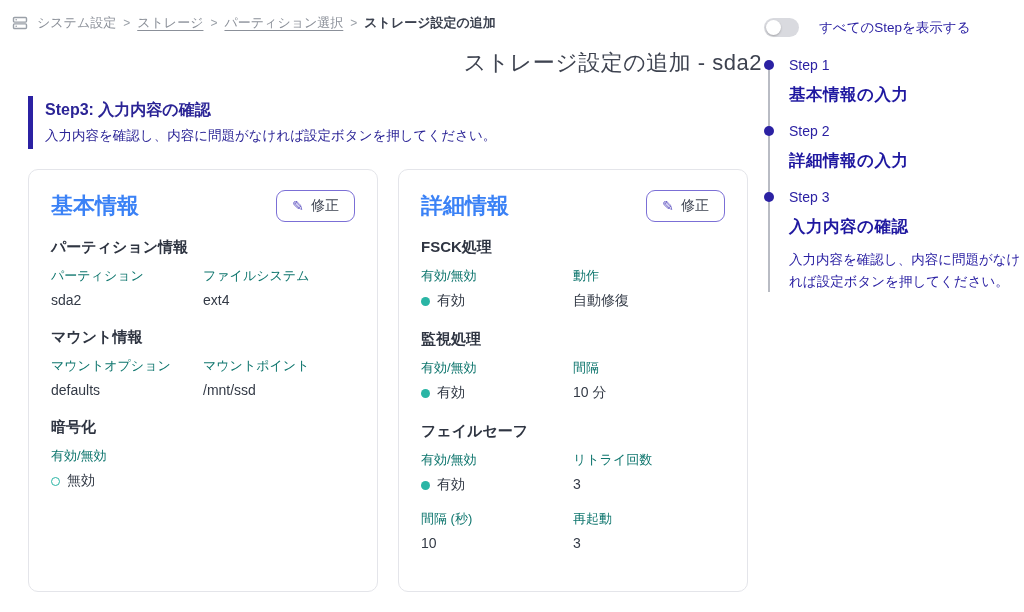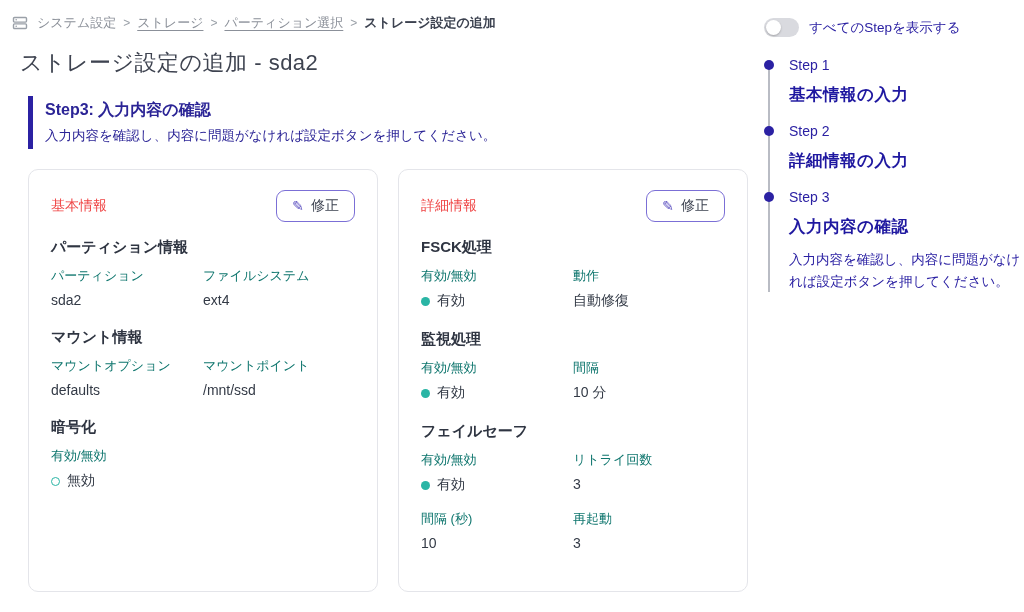--- a/index.html
+++ b/index.html
@@ -9,49 +9,49 @@
 
   
   .main { flex:0 0 750px; }
 
   .breadcrumb { display:flex; align-items:center; gap:7px; font-size:13px; color:#8b9099; padding:4px 0 2px 0; }
   .breadcrumb .sep { color:#9aa0a8; font-size:12px; }
   .bc-link { text-decoration:underline; text-underline-offset:3px; cursor:pointer; color:#8b9099; }
   .bc-current { color:#3c4250; font-weight:bold; }
   .bc-icon { display:inline-flex; margin-right:2px; }
 
-  .page-title { font-size:22px; font-weight:500; color:#3e4350; margin:14px 0 18px 8px; letter-spacing:.5px; }
+  .page-title { font-size:22px; font-weight:500; color:#3e4350; margin:14px 0 18px 8px; letter-spacing:.5px;text-align:right; }
 
   .content { margin-left:16px; }
 
   .banner { border-left:5px solid #2b21a3; padding:4px 0 4px 12px; margin-bottom:20px; }
   .banner h2 { font-size:16px; color:#2b2496; font-weight:bold; margin-bottom:6px; }
   .banner p { font-size:13.5px; color:#2b2496; }
 
   .cards { display:flex; gap:20px; width:720px; }
   .card { flex:1 1 0; border:1px solid #e4e5ea; border-radius:10px; padding:20px 22px; background:#fff; min-height:366px; }
   .card-head { display:flex; justify-content:space-between; align-items:center; margin-bottom:16px; }
-  .card-title { font-size:14px; font-weight:normal; color:#ef4444; }
+  .card-title { font-size:22px; font-weight:bold; color:#3b82f6; }
   .edit-btn { display:inline-flex; align-items:center; gap:7px; border:1px solid #7b6fd6; background:#fff;
     border-radius:9px; padding:6px 15px; font-size:14px; color:#3c4250; cursor:pointer;
     font-family:inherit; }
   .pencil { color:#5b4fc0; font-size:14px; line-height:1; }
 
   .section { margin-bottom:20px; }
   .section h3 { font-size:15px; font-weight:bold; color:#2f3542; margin-bottom:10px; }
   .fields { display:grid; grid-template-columns:1fr 1fr; row-gap:16px; }
   .f-label { font-size:13px; color:#0f766e; margin-bottom:7px; }
   .f-value { font-size:14px; color:#333a46; display:flex; align-items:center; gap:7px; }
   .dot { width:9px; height:9px; border-radius:50%; flex:0 0 auto; }
   .dot[data-state="on"]  { background:#2ab5a5; }
   .dot[data-state="off"] { background:#ffffff; border:1.5px solid #2ab5a5; }
 
   
   .sidebar { flex:0 0 250px; margin-left:2px; padding-top:8px; }
-  .toggle-row { display:flex; align-items:center; gap:10px; margin-bottom:20px; }
+  .toggle-row { display:flex; align-items:center; gap:20px; margin-bottom:20px; }
   .toggle { width:35px; height:19px; border-radius:10px; background:#d9dadf; position:relative; cursor:pointer; flex:0 0 auto; }
   .toggle .knob { position:absolute; left:2px; top:2px; width:15px; height:15px; border-radius:50%;
     background:#fff; box-shadow:0 1px 2px rgba(0,0,0,.25); }
   .toggle-label { font-size:13.5px; color:#2b21a3; }
 
   .steps { position:relative; padding-left:0; }
   .steps::before { content:""; position:absolute; left:4px; top:8px; height:calc(100% - 14px); width:2px; background:#b9bcc4; }
   .step { position:relative; padding-left:25px; margin-bottom:6px; }
   .step-dot { position:absolute; left:0; top:3px; width:10px; height:10px; border-radius:50%; background:#2b21a3; }
   .step-label { font-size:14px; color:#2b21a3; margin-bottom:11px; }

